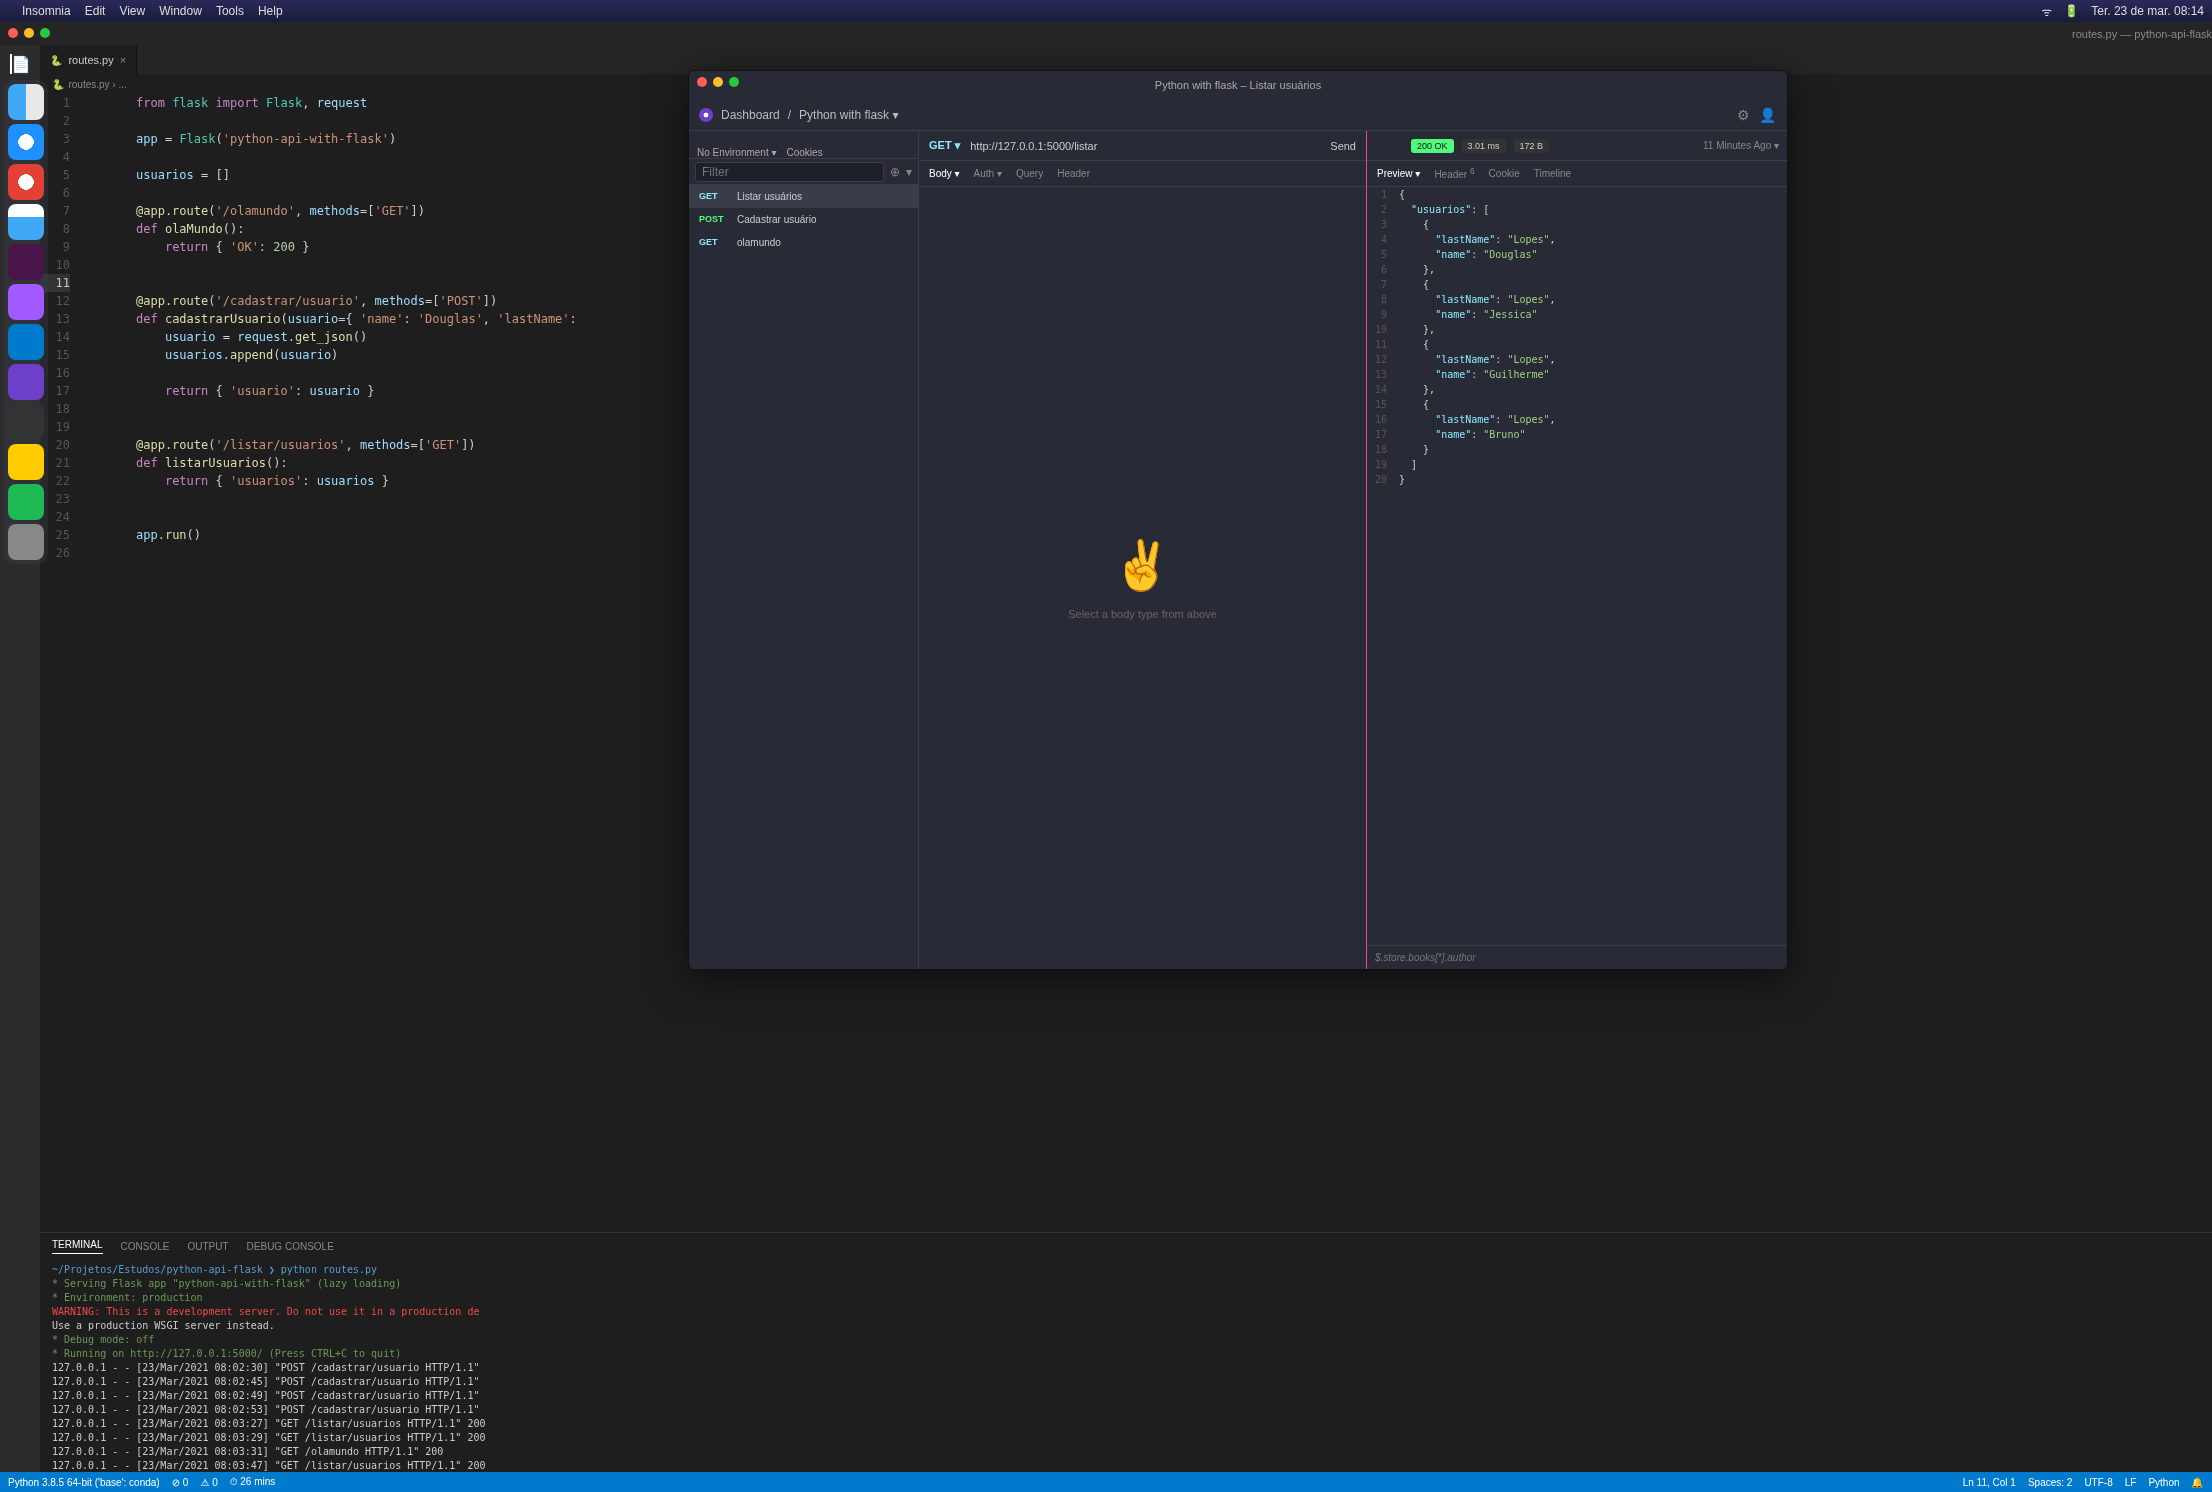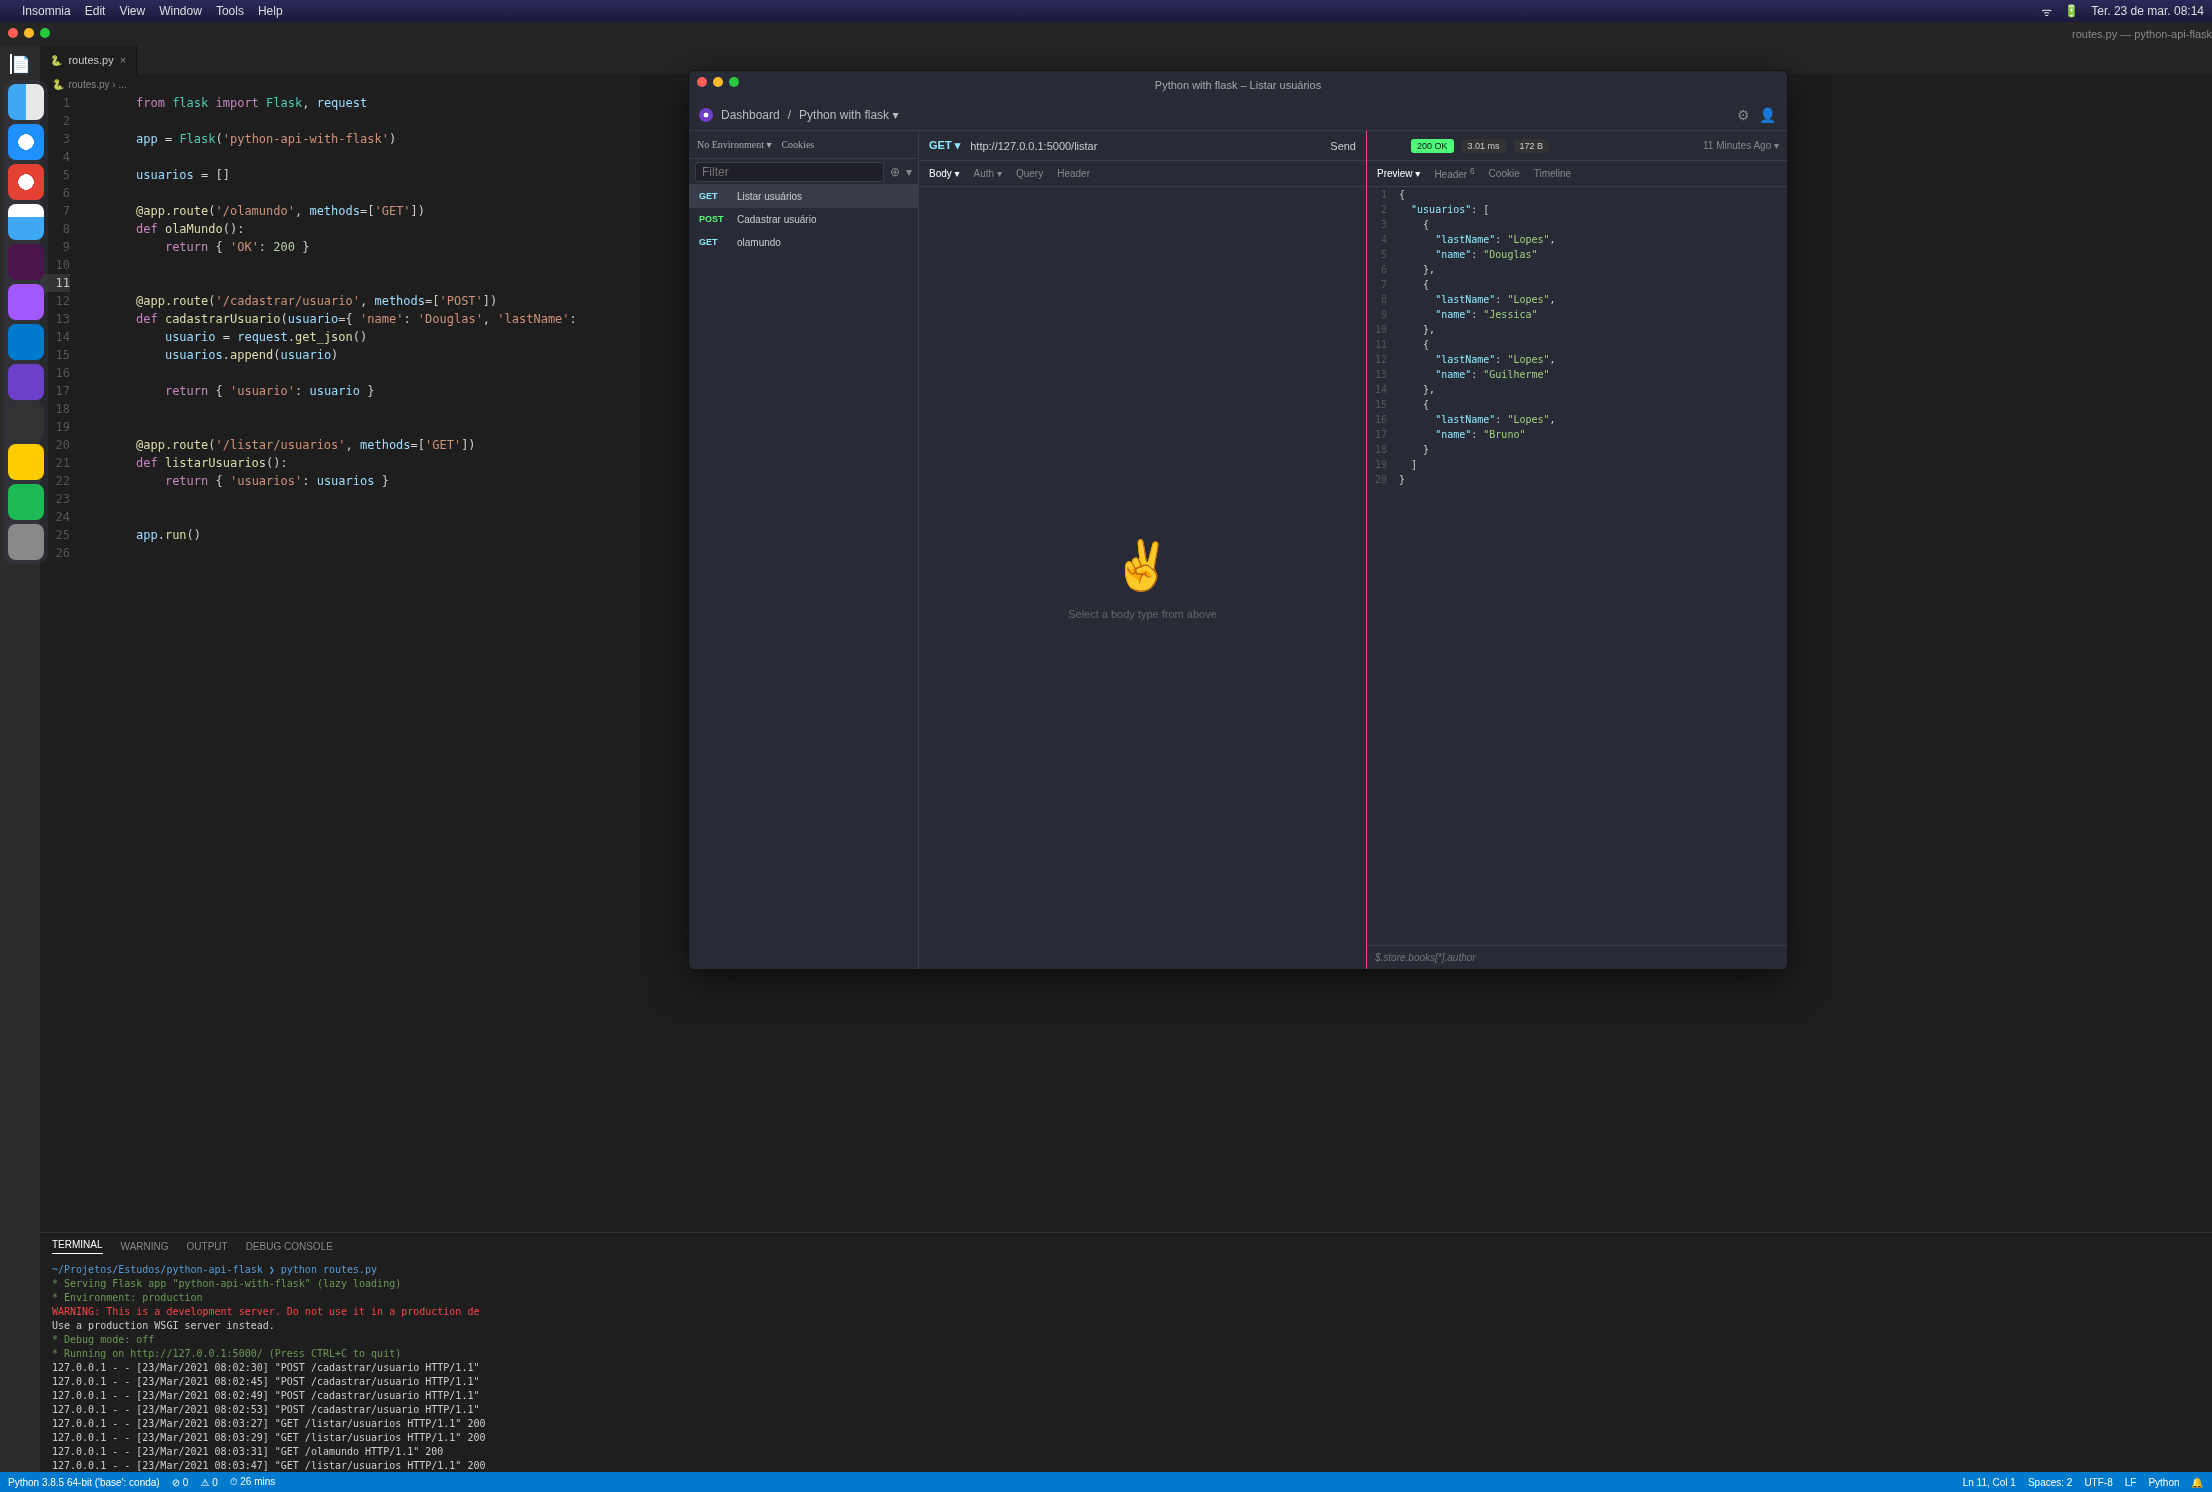--- a/index.html
+++ b/index.html
@@ -231,27 +231,26 @@
 }
 .ins-sidebar {
   width: 230px;
   border-right: 1px solid #3a3c4a;
   display: flex;
   flex-direction: column;
 }
 .env-bar {
   height: 28px;
   display: flex;
-  align-items: center;
+  align-items: flex-end;
   padding: 0 8px;
   gap: 10px;
   font-size: 10px;
   color: #aaa;
   border-bottom: 1px solid #3a3c4a;
-  font-family: Liberation Serif, serif;
 }
 .env-bar span { cursor: pointer; }
 .filter-bar {
   height: 26px;
   display: flex;
   align-items: center;
   padding: 0 6px;
   gap: 6px;
   border-bottom: 1px solid #3a3c4a;
 }
@@ -543,21 +542,21 @@
 <div></div>
 <div></div>
 <div><span class="var">app</span>.<span class="fn">run</span>()</div>
 <div></div>
         </div>
       </div>
 
       <div class="terminal-panel">
         <div class="term-tabs">
           <span class="active">TERMINAL</span>
-          <span>WARNING</span>
+          <span>CONSOLE</span>
           <span>OUTPUT</span>
           <span>DEBUG CONSOLE</span>
         </div>
         <div class="term-body">
 <div><span class="t-path">~/Projetos/Estudos/python-api-flask ❯ python routes.py</span></div>
 <div><span class="t-green"> * Serving Flask app "python-api-with-flask" (lazy loading)</span></div>
 <div><span class="t-green"> * Environment: production</span></div>
 <div><span class="t-red">   WARNING: This is a development server. Do not use it in a production de</span></div>
 <div><span>   Use a production WSGI server instead.</span></div>
 <div><span class="t-green"> * Debug mode: off</span></div>

